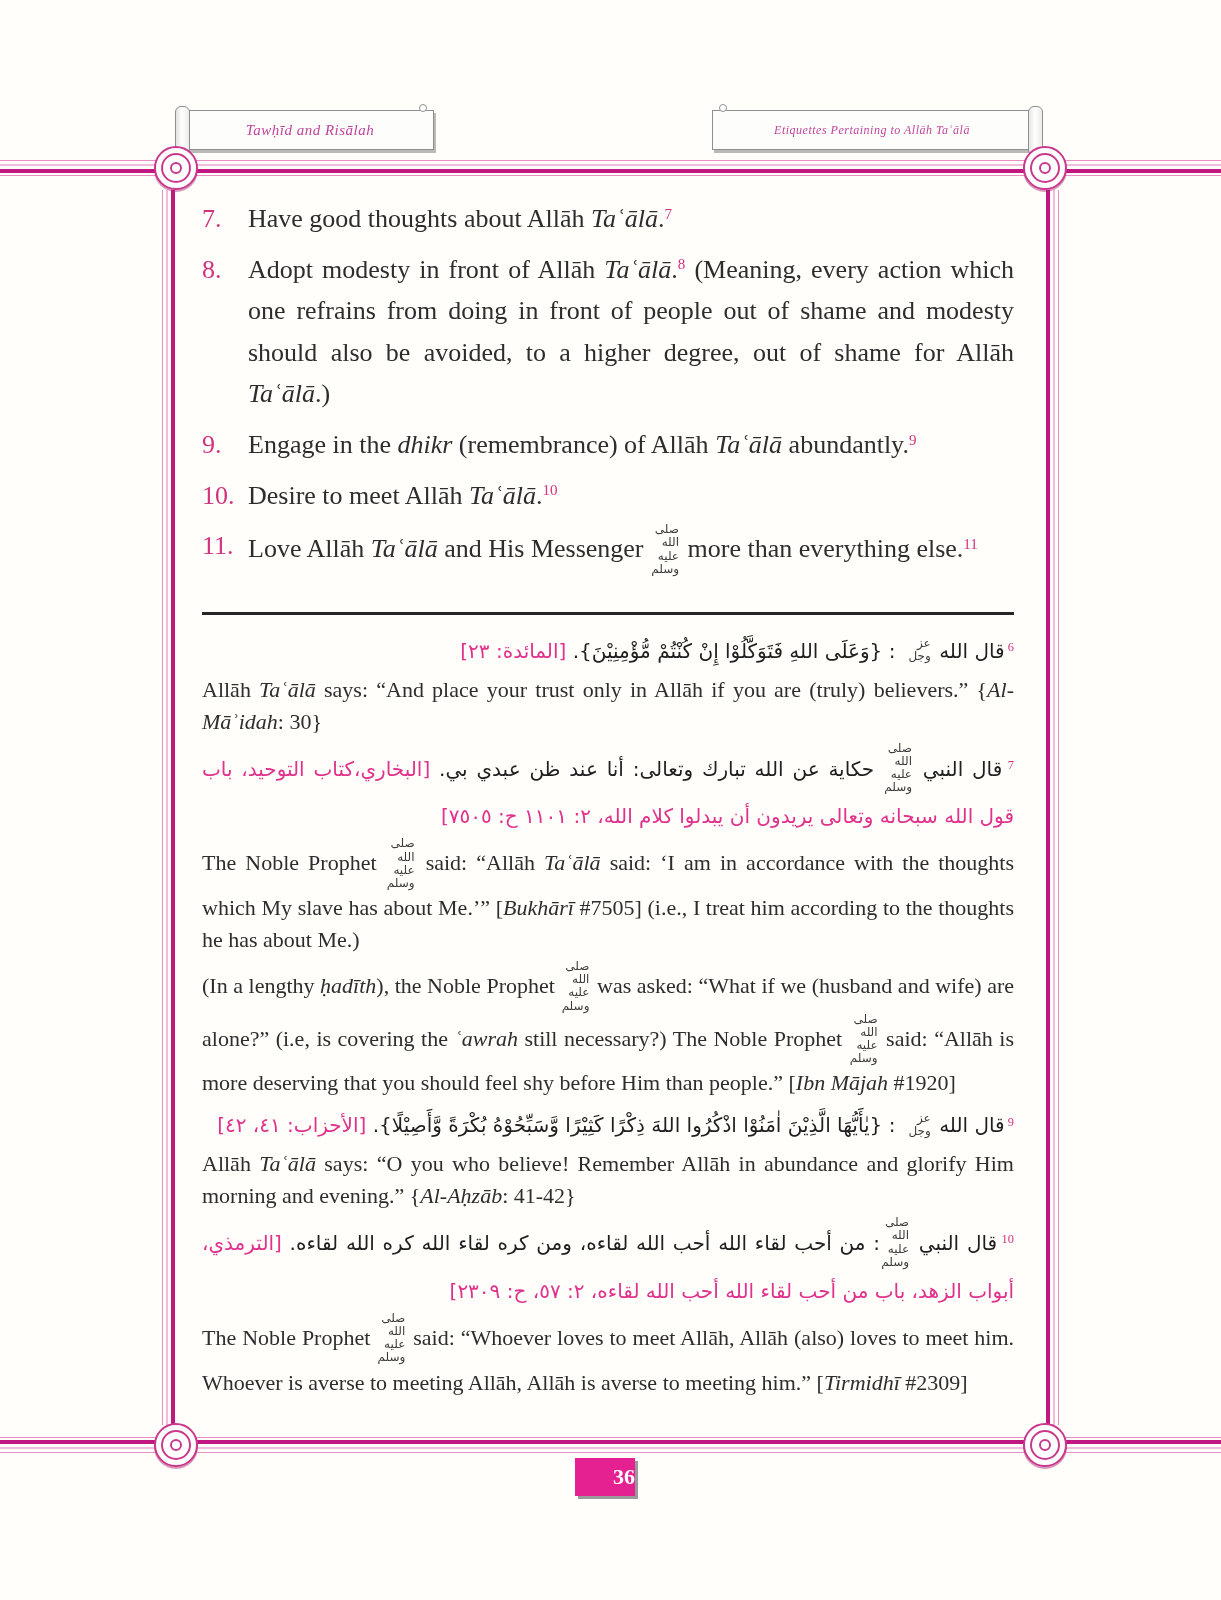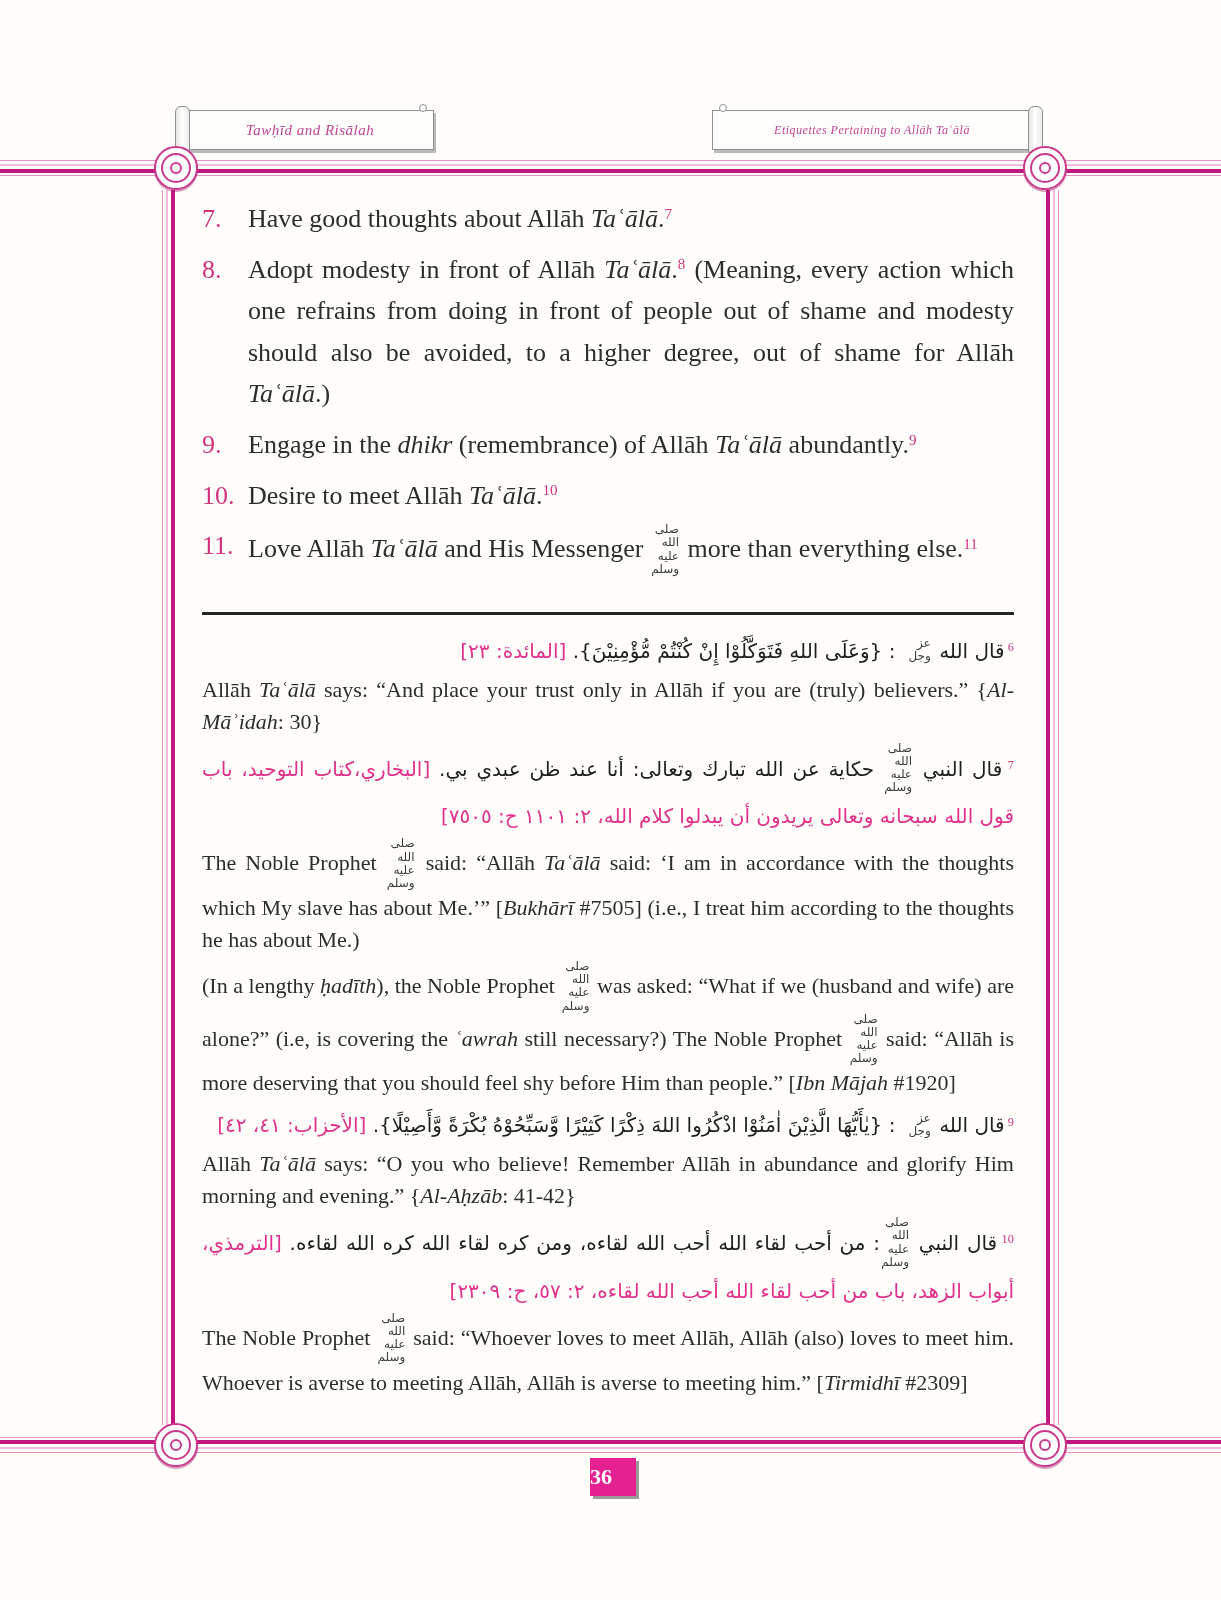--- a/index.html
+++ b/index.html
@@ -109,24 +109,24 @@
     font-size:20px;line-height:2.05;color:#1f1f1f;
     margin:2px 0 2px 0;
   }
   .fn-en{
     text-align:justify;font-size:22px;line-height:1.45;color:#2d2d2d;
     margin:2px 0 6px 0;
   }
 
   
   .pagenum{
-    position:absolute;left:590px;top:1458px;width:46px;height:38px;
+    position:absolute;left:575px;top:1458px;width:60px;height:38px;
     background:var(--page-box-pink);
     box-shadow:3px 3px 0 #9a9a9a;
-    display:flex;align-items:center;justify-content:flex-start;
+    display:flex;align-items:center;justify-content:flex-end;
     color:#ffffff;font-size:22px;font-weight:bold;
   }
 </style>
 </head>
 <body>
 
 <div class="banner banner-left">
   <span class="roll roll-l"></span>
   <span>Tawḥīd and Risālah</span>
 </div>

